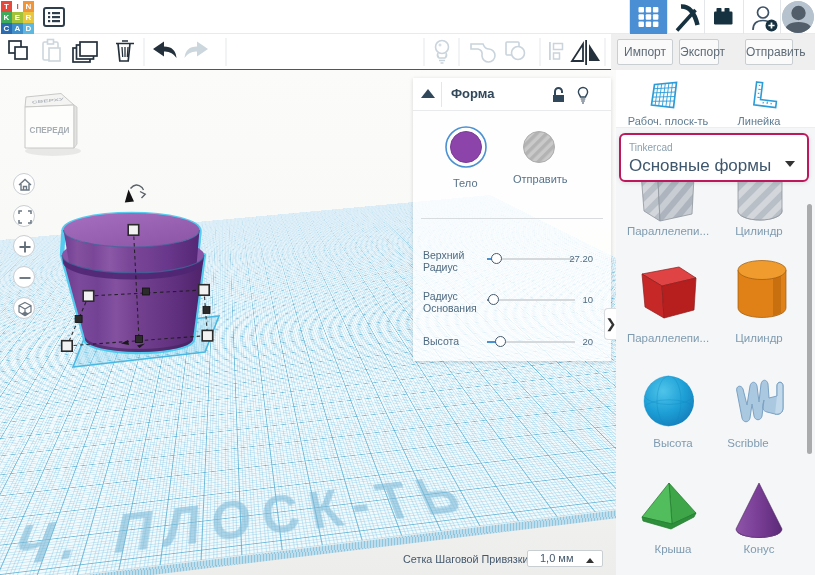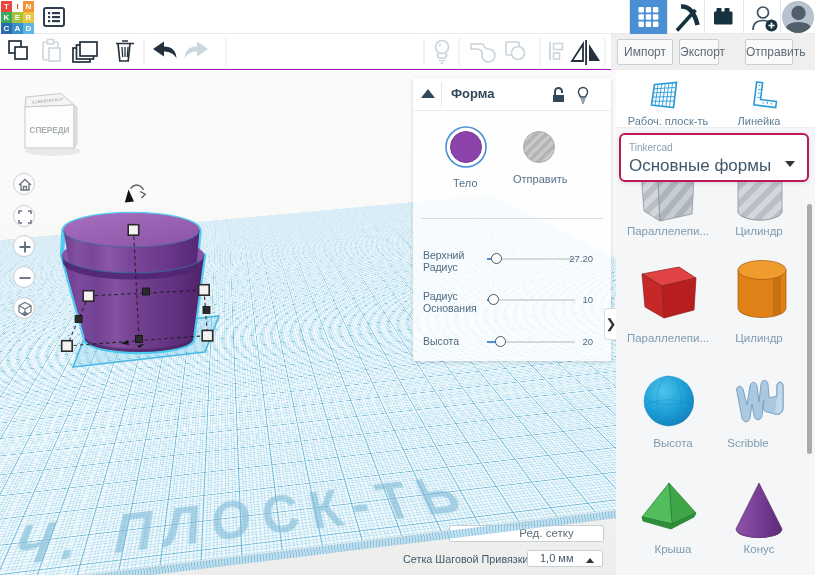--- a/index.html
+++ b/index.html
@@ -256,21 +256,20 @@
     </div>
     <div class="srow" style="top:231px">
       <div class="slabel" style="top:3px">Высота</div>
       <div class="strack">
             <div class="sfill" style="width:13px"></div>
             <div class="sknob" style="left:8px"></div>
           </div>
       <div class="sval">20</div>
     </div>
   </div>
-  <div id="editgrid">Ред. сетку</div>
   <div id="snaplabel">Сетка Шаговой Привязки</div>
   <div id="snapdd">1,0 мм<svg style="position:absolute;right:8px;top:7px" width="8" height="5">
           <polygon points="0,5 8,5 4,0" fill="#333"></polygon>
         </svg></div>
   <div id="paneltab">❯</div>
 </div>
 
 <div id="sidebar">
   <div id="sidebar-top">
     <svg style="position:absolute;left:34px;top:11px" width="28" height="30" viewBox="0 0 28 30">

